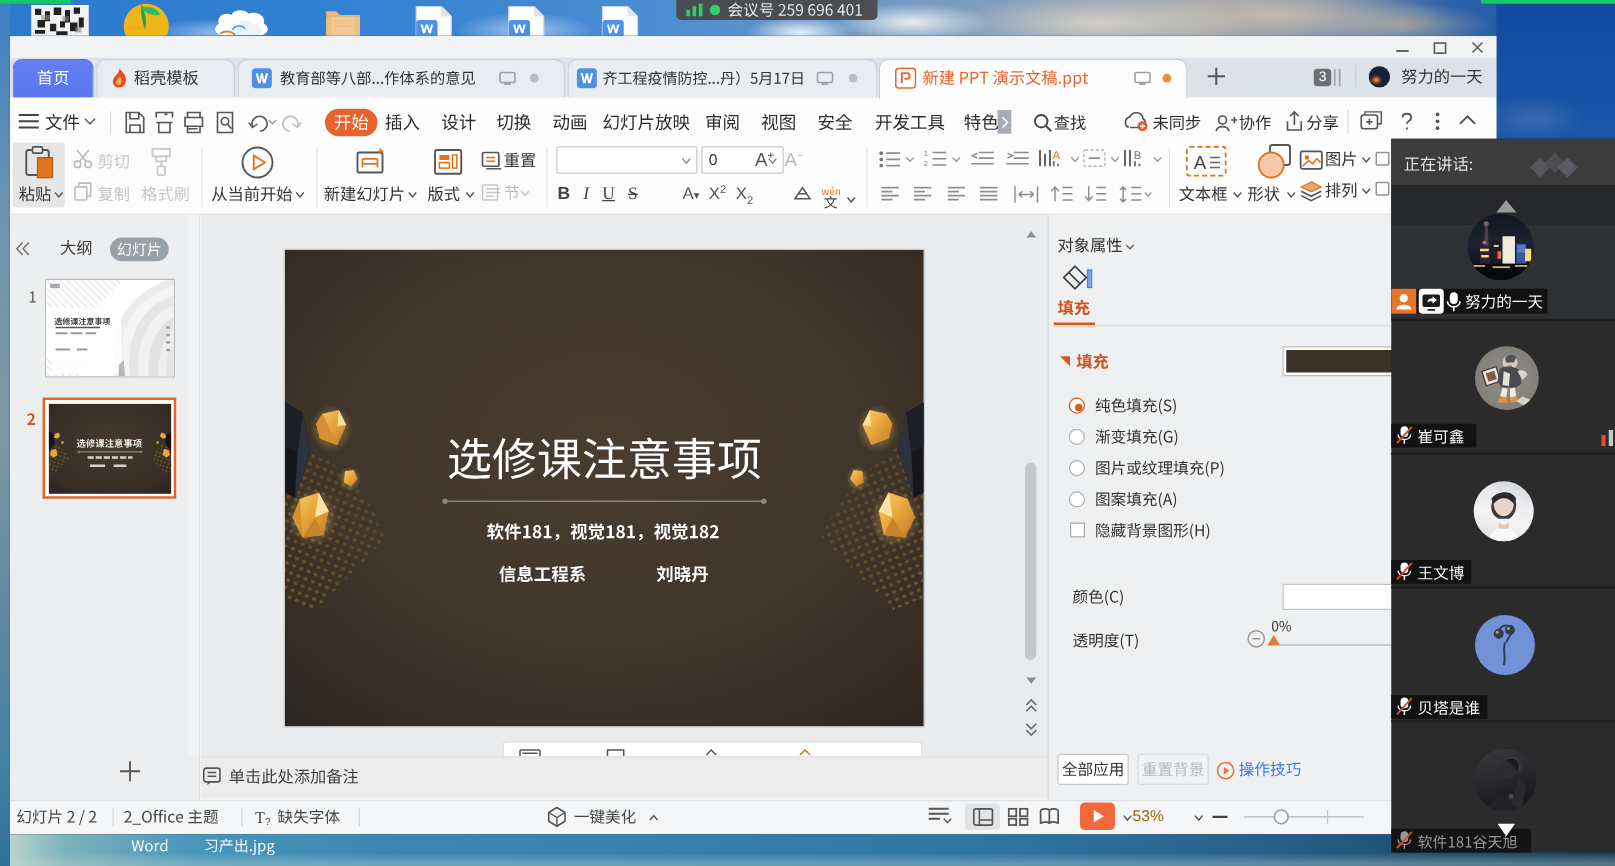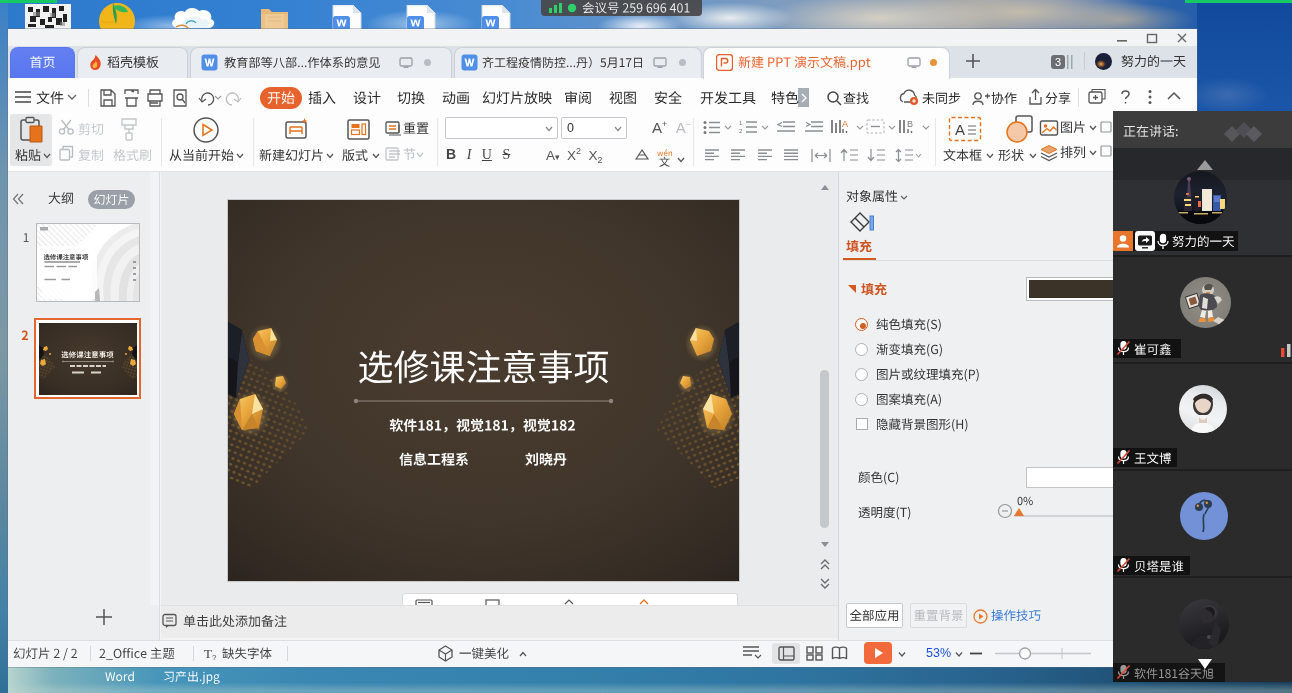--- a/index.html
+++ b/index.html
@@ -261,21 +261,21 @@
       <path d="M2 2 L5 5.5 L8 2" stroke="#c3c6ca" stroke-width="1.2" fill="none"></path>
     </svg>
     <div class="abs" style="left:445px;top:117px;width:113px;height:22px;background:#fff;border:1px solid #c6c9cd;border-radius:2px"></div>
     <svg class="abs" style="left:544px;top:125px" width="10" height="8">
       <path d="M2 2 L5 5.5 L8 2" stroke="#888" stroke-width="1.2" fill="none"></path>
     </svg>
     <div class="abs" style="left:561px;top:117px;width:66px;height:22px;background:#fff;border:1px solid #c6c9cd;border-radius:2px;font-size:12.5px;color:#333;line-height:20px;padding-left:5px">0</div>
     <svg class="abs" style="left:613px;top:125px" width="10" height="8">
       <path d="M2 2 L5 5.5 L8 2" stroke="#888" stroke-width="1.2" fill="none"></path>
     </svg>
-    <div class="abs" style="left:652px;top:119px;width:40px;height:18px;color:#555;font-size:15px">A<sup style="font-size:9px">+</sup>&nbsp;&nbsp;<span style="color:#b9bcc0">A<sup style="font-size:9px">−</sup></span></div>
+    <div class="abs" style="left:604px;top:119px;width:40px;height:18px;color:#555;font-size:15px">A<sup style="font-size:9px">+</sup>&nbsp;&nbsp;<span style="color:#b9bcc0">A<sup style="font-size:9px">−</sup></span></div>
     <div class="abs" style="left:446px;top:146px;width:200px;color:#444;font-size:14px;font-family:'Liberation Serif',serif"><b style="font-family:'Liberation Sans'">B</b>&nbsp;&nbsp;&nbsp;<i>I</i>&nbsp;&nbsp;&nbsp;<span style="text-decoration:underline">U</span>&nbsp;&nbsp;&nbsp;<span style="text-decoration:line-through">S</span></div>
     <div class="abs" style="left:546px;top:146px;width:160px;color:#555;font-size:13.5px">A<span style="font-size:9px">▾</span>&nbsp;&nbsp;X<sup style="font-size:9px">2</sup>&nbsp;&nbsp;X<sub style="font-size:9px">2</sub></div>
     <svg class="abs" style="left:634px;top:147px" width="40" height="18" fill="none" stroke="#555">
       <path d="M2 12 L8 3 L14 12 Z M5 8 H11" stroke-width="1.2"></path>
     </svg>
     <svg class="abs" style="left:676px;top:156px" width="10" height="8">
       <path d="M2 2 L5 5.5 L8 2" stroke="#555" stroke-width="1.2" fill="none"></path>
     </svg>
     <svg class="abs" style="left:703px;top:120px" width="20" height="14">
       <circle cx="2" cy="2.5" r="1.5" fill="#777"></circle>
@@ -631,21 +631,21 @@
     <svg class="abs" style="left:831px;top:646px" width="17" height="15" fill="none" stroke="#555" stroke-width="1.4">
       <path d="M8.5 2 C 6 0.5 2 1 1.5 2.5 V13 C 2 11.5 6 11 8.5 12.5 C 11 11 15 11.5 15.5 13 V2.5 C 15 1 11 0.5 8.5 2 M8.5 2 V12.5"></path>
     </svg>
     <div class="abs" style="left:864px;top:642px;width:28px;height:22px;background:#f2693b;border-radius:4px"></div>
     <svg class="abs" style="left:864px;top:642px" width="28" height="22">
       <path d="M11 6 L19 11 L11 16 Z" fill="#fff"></path>
     </svg>
     <svg class="abs" style="left:897px;top:650px" width="10" height="8">
       <path d="M2 2.5 L5 6 L8 2.5" stroke="#555" stroke-width="1.2" fill="none"></path>
     </svg>
-    <div class="abs" style="left:926px;top:646px;color:#1d4ed8;font-size:12.5px">53%</div>
+    <div class="abs" style="left:906px;top:646px;color:#a16207;font-size:12.5px">53%</div>
     <svg class="abs" style="left:954px;top:650px" width="10" height="8">
       <path d="M2 2.5 L5 6 L8 2.5" stroke="#555" stroke-width="1.2" fill="none"></path>
     </svg>
     <svg class="abs" style="left:968px;top:646px" width="145" height="15">
       <path d="M2 7.5 H14" stroke="#444" stroke-width="1.8"></path>
       <path d="M27 7.5 H123" stroke="#c3c6c9" stroke-width="1.5"></path>
       <path d="M94 2 V13" stroke="#c3c6c9" stroke-width="1"></path>
       <circle cx="57" cy="7.5" r="5.5" fill="#fdfdfd" stroke="#9aa0a5" stroke-width="1.3"></circle>
     </svg>
     <svg class="abs" style="left:0;top:0;z-index:5;pointer-events:none" width="1292" height="693">

